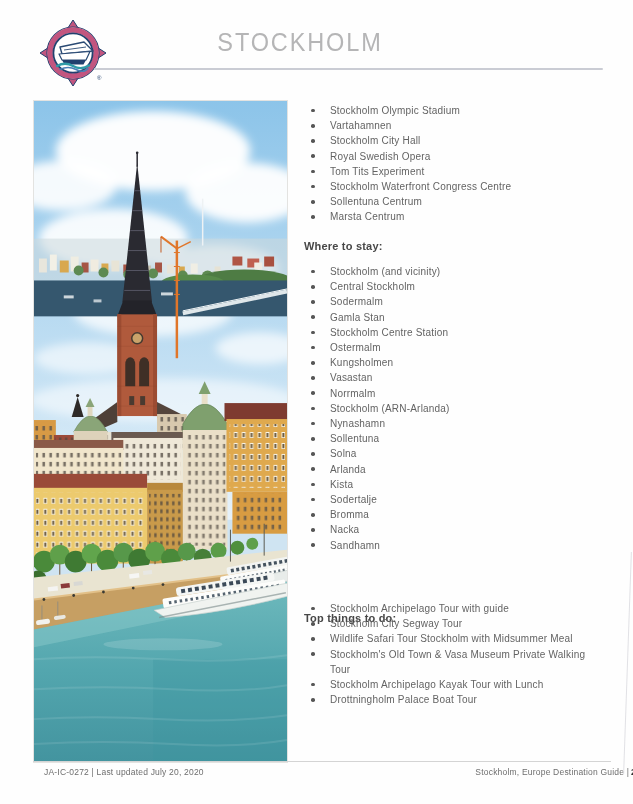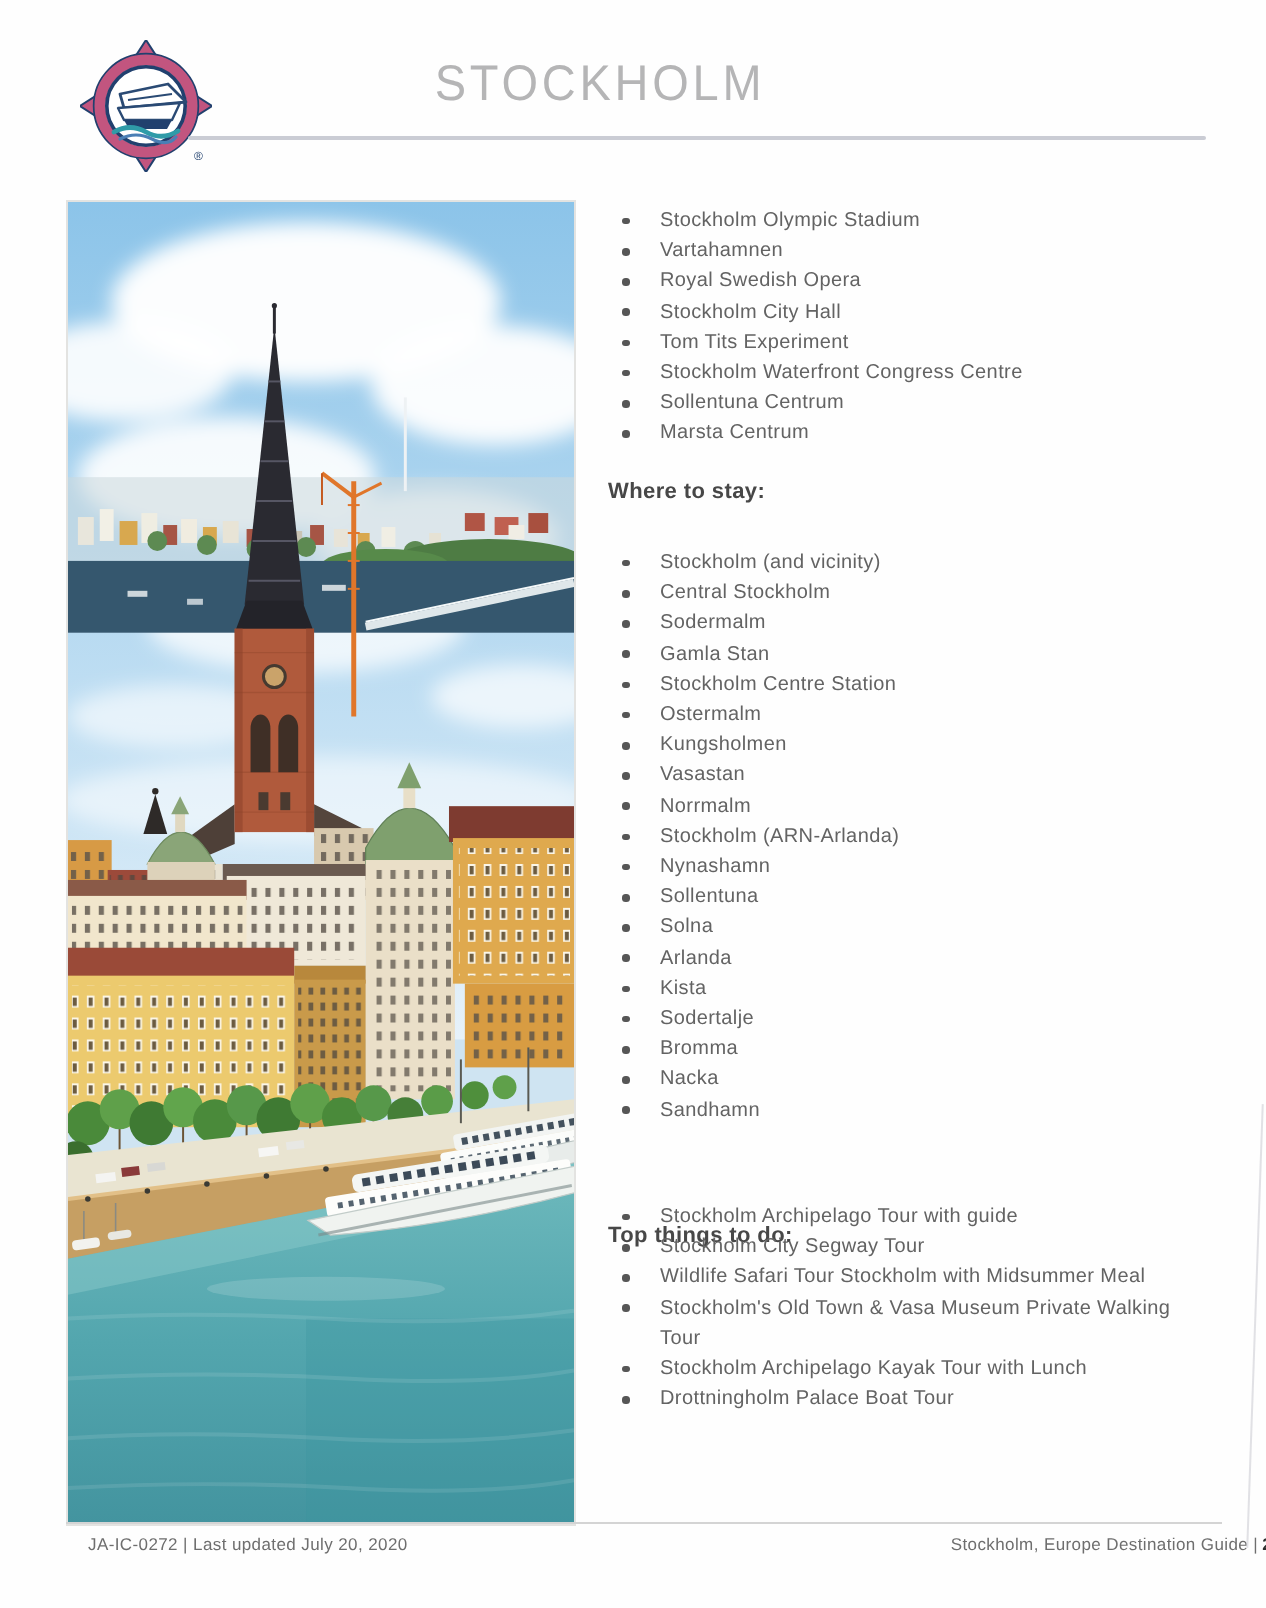--- a/index.html
+++ b/index.html
@@ -24,21 +24,21 @@
   ul.blist li{
     position:relative;padding-left:27px;font-size:10px;color:#636363;
     line-height:15.2px;letter-spacing:.2px;
   }
   ul.blist li::before{
     content:"";position:absolute;left:8px;top:5.8px;width:3.6px;height:3.6px;
     border-radius:50%;background:#565656;
   }
   #list-attractions{top:103px;}
   #head-stay{top:240px;}
-  #list-stay{top:274px;}
+  #list-stay{top:264px;}
   #head-things{top:576px;margin-top:36px;}
   #list-things{top:601px;}
   .sec-heading{
     position:absolute;left:1px;margin:0;font-size:11px;font-weight:bold;
     color:#474747;letter-spacing:.2px;
   }
   
   .footer-rule{position:absolute;left:33px;top:761px;width:578px;height:1px;background:#d4d4d4;}
   .footer-left{position:absolute;left:44px;top:767px;font-size:8.5px;color:#6e6e6e;letter-spacing:.2px;}
   .footer-right{position:absolute;right:28px;top:767px;font-size:8.5px;color:#6e6e6e;letter-spacing:.2px;}
@@ -339,22 +339,22 @@
         </g>
         <ellipse cx="130" cy="545" rx="60" ry="6" fill="#ffffff" opacity="0.15"></ellipse>
       </g>
     </svg>
   </div>
 
   <div class="content">
     <ul class="blist" id="list-attractions">
       <li>Stockholm Olympic Stadium</li>
       <li>Vartahamnen</li>
+      <li>Stockholm City Hall</li>
       <li>Royal Swedish Opera</li>
-      <li>Stockholm City Hall</li>
       <li>Tom Tits Experiment</li>
       <li>Stockholm Waterfront Congress Centre</li>
       <li>Sollentuna Centrum</li>
       <li>Marsta Centrum</li>
     </ul>
 
     <h3 class="sec-heading" id="head-stay">Where to stay:</h3>
 
     <ul class="blist" id="list-stay">
       <li>Stockholm (and vicinity)</li>

